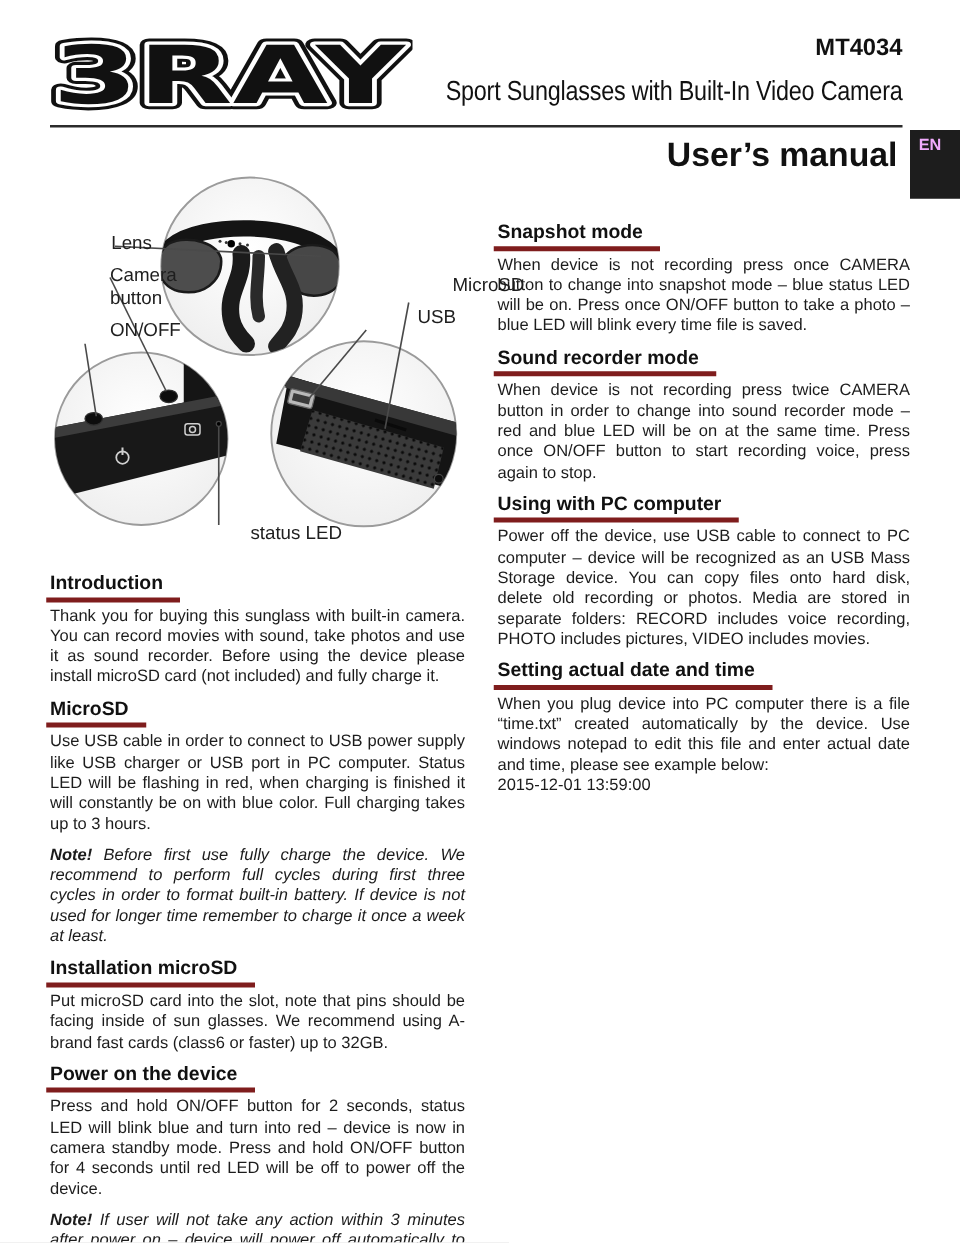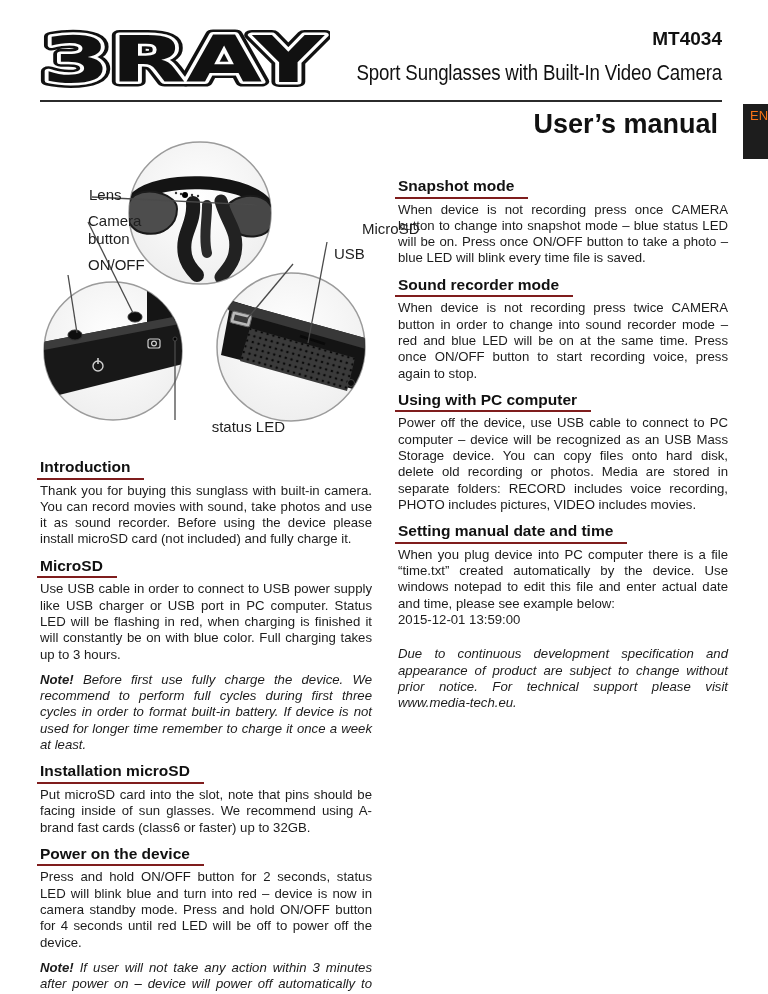--- a/index.html
+++ b/index.html
@@ -5,38 +5,38 @@
   html,body{margin:0;padding:0;background:#e8e8e8;}
   .page{position:relative;width:768px;height:994px;background:#ffffff;overflow:hidden;
         font-family:"Liberation Sans",sans-serif;color:#1c1c1c;margin:0 auto;}
   
   .logo-wrap{position:absolute;left:38px;top:24px;}
   .model{position:absolute;right:46px;top:28px;font-size:19px;font-weight:bold;color:#111;}
   .subtitle{position:absolute;right:46px;top:60px;font-size:22px;color:#111;
             transform:scaleX(.85);transform-origin:100% 50%;letter-spacing:-.2px;white-space:nowrap;}
   .rule{position:absolute;left:40px;right:46px;top:100px;height:2px;background:#2b2b2b;}
   .doc-title{position:absolute;right:50px;top:109px;font-size:27px;font-weight:bold;color:#111;}
-  .lang-tab{position:absolute;right:0;top:104px;width:25px;height:55px;background:#1d1d1d;
-            color:#f97316;font-size:13px;font-weight:normal;padding:4px 0 0 7px;box-sizing:border-box;}
+  .lang-tab{position:absolute;right:0;top:104px;width:40px;height:55px;background:#1d1d1d;
+            color:#f0abfc;font-size:13px;font-weight:bold;padding:4px 0 0 7px;box-sizing:border-box;}
   
   .diagram{position:absolute;left:35px;top:133px;width:360px;height:322px;}
   .dlabel{position:absolute;font-size:15px;line-height:1.22;color:#1e1e1e;margin-left:48px;}
   .lbl-lens{left:41px;top:186px;}
   .lbl-camera{left:40px;top:212px;width:72px;}
   .lbl-onoff{left:40px;top:256px;}
   .lbl-microsd{left:314px;top:220px;}
   .lbl-usb{left:286px;top:245px;}
-  .lbl-status{left:163px;top:418px;width:74px;text-align:right;}
+  .lbl-status{left:152px;top:418px;width:74px;text-align:center;}
   
   .col{position:absolute;width:332px;font-size:13.2px;line-height:16.3px;text-align:justify;}
   .col-left{left:40px;top:458px;}
   .col-right{left:398px;top:177px;width:330px;}
   .section{margin:0 0 9px 0;}
   .section-h{display:inline-block;font-size:15.5px;font-weight:bold;color:#111;
-             margin:0 0 3px -3px;padding:0 14px 1px 3px;border-bottom:2px solid #7f1d1d;
+             margin:0 0 3px -3px;padding:0 14px 1px 3px;border-bottom:4px solid #7f1d1d;
              line-height:1.2;text-align:left;}
   .body-p{margin:0;}
   .note{margin:9px 0 0 0;font-style:italic;}
   .note b{font-style:italic;}
   .example-line{margin:0;text-align:left;}
   .disclaimer{margin:18px 0 0 0;font-style:italic;}
 </style>
 </head>
 <body>
 
@@ -173,20 +173,19 @@
     </div>
     <div class="section">
       <span class="section-h">Sound recorder mode</span>
       <p class="body-p">When device is not recording press twice CAMERA button in order to change into sound recorder mode – red and blue LED will be on at the same time. Press once ON/OFF button to start recording voice, press again to stop.</p>
     </div>
     <div class="section">
       <span class="section-h">Using with PC computer</span>
       <p class="body-p">Power off the device, use USB cable to connect to PC computer – device will be recognized as an USB Mass Storage device. You can copy files onto hard disk, delete old recording or photos. Media are stored in separate folders: RECORD includes voice recording, PHOTO includes pictures, VIDEO includes movies.</p>
     </div>
     <div class="section">
-      <span class="section-h">Setting manual date and time</span>
+      <span class="section-h">Setting actual date and time</span>
       <p class="body-p">When you plug device into PC computer there is a file “time.txt” created automatically by the device. Use windows notepad to edit this file and enter actual date and time, please see example below:</p>
       <p class="example-line">2015-12-01 13:59:00</p>
     </div>
-    <p class="disclaimer">Due to continuous development specification and appearance of product are subject to change without prior notice. For technical support please visit www.media-tech.eu.</p>
   </div>
 
 </div>
 
 </body></html>

